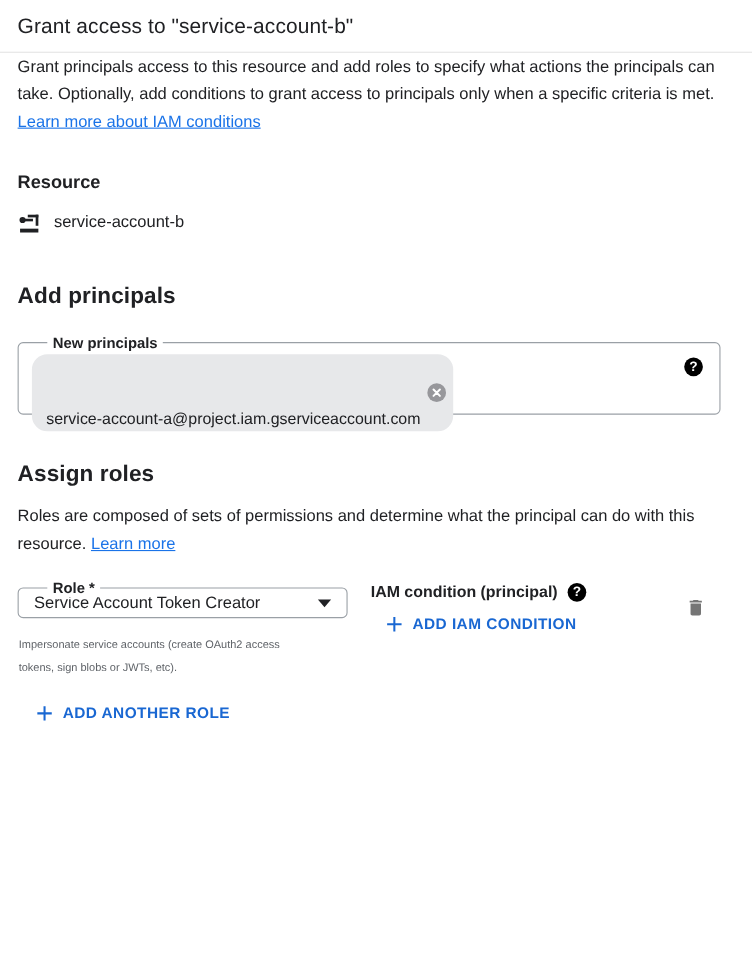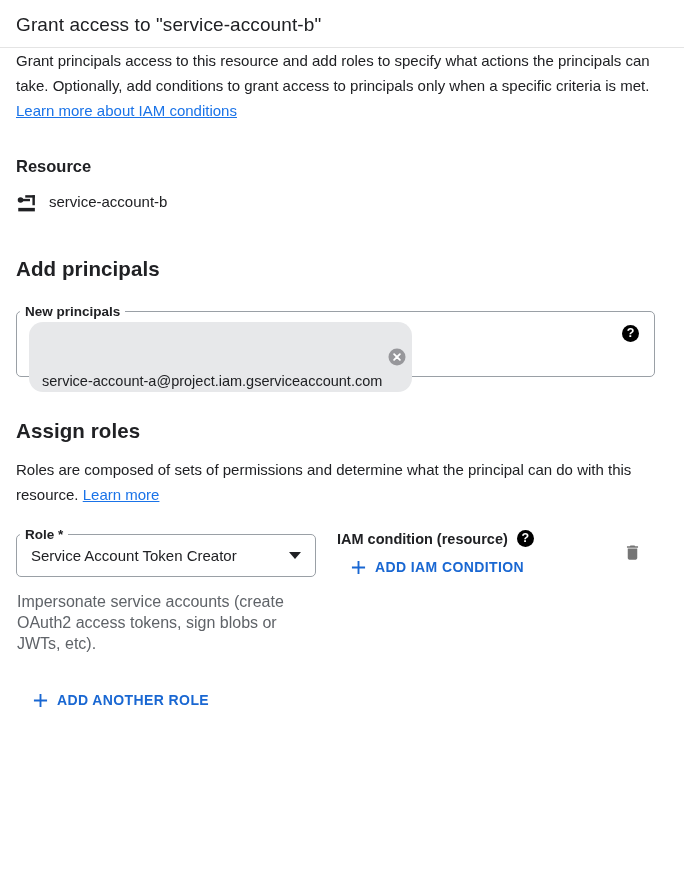--- a/index.html
+++ b/index.html
@@ -27,57 +27,57 @@
   p.body-text{margin:0;font-size:15px;line-height:25px;color:var(--text-primary);max-width:645px;}
   .desc{margin-top:34px;}
   a.link{color:var(--link-blue);text-decoration:underline;cursor:pointer;}
   h2.section-sm{font-size:16.5px;font-weight:700;margin:34px 0 0 0;color:var(--text-primary);}
   h2.section-lg{font-size:20.5px;font-weight:700;margin:0;color:var(--text-primary);letter-spacing:.1px;}
   .resource-row{margin-top:17px;display:flex;align-items:flex-start;gap:11px;font-size:15px;}
   .sec-add-principals{margin-top:43px;}
   .sec-add-principals p{margin-top:10px;}
   .outlined-field{position:relative;border:1px solid var(--border-grey);border-radius:5px;background:#fff;}
   .field-legend{
-    position:absolute;top:-9px;left:3px;background:#fff;padding:0 5px;
+    position:absolute;top:-9px;left:26px;background:#fff;padding:0 5px;
     font-size:13.5px;font-weight:700;color:var(--text-primary);line-height:17px;white-space:nowrap;
   }
   .principals-field{margin-top:30px;margin-right:13px;height:66px;padding:10px 12px;cursor:text;}
   .chip{
     display:inline-flex;align-items:center;gap:6px;background:var(--chip-bg);
     border-radius:14px;padding:3px 6px 3px 13px;font-size:14.5px;color:var(--text-primary);max-width:560px;
   }
   .chip-label{white-space:nowrap;margin-top:48px;}
   .icon-btn{border:none;background:none;padding:0;cursor:pointer;display:inline-flex;align-items:center;justify-content:center;}
   .help-circle{
     width:17px;height:17px;border-radius:50%;background:#000;color:#fff;
     font-size:12.5px;font-weight:700;display:inline-flex;align-items:center;justify-content:center;
     line-height:1;flex:0 0 auto;
   }
   .principals-help{position:absolute;right:15px;top:13px;}
   .sec-assign-roles{margin-top:42px;}
   .sec-assign-roles p{margin-top:14px;}
   .role-row{margin-top:27px;display:flex;align-items:flex-start;}
   .role-col{width:300px;flex:0 0 auto;}
-  .role-select{height:43px;display:flex;align-items:center;padding:0 14px;cursor:pointer;}
+  .role-select{height:28px;display:flex;align-items:center;padding:0 14px;cursor:pointer;}
   .role-value{font-size:15px;color:var(--text-primary);flex:1;white-space:nowrap;}
   .dropdown-arrow{
     width:0;height:0;border-left:6px solid transparent;border-right:6px solid transparent;
     border-top:7px solid #202124;margin-left:8px;flex:0 0 auto;
   }
-  .role-help{margin:9px 0 0 1px;font-size:16px;line-height:21px;color:var(--text-secondary);width:270px;}
+  .role-help{margin:9px 0 0 1px;font-size:10px;line-height:21px;color:var(--text-secondary);width:270px;}
   .condition-col{margin-left:21px;margin-top:-4px;}
   .cond-label{display:flex;align-items:center;gap:9px;font-size:14.5px;font-weight:700;color:var(--text-primary);}
   .text-button{
     border:none;background:none;cursor:pointer;display:inline-flex;align-items:center;gap:9px;
     color:var(--button-blue);font-weight:700;font-size:14px;letter-spacing:.4px;
     font-family:inherit;padding:4px 6px;
   }
   .add-condition-btn{margin-top:8px;margin-left:8px;}
   .delete-col{margin-left:auto;margin-right:26px;margin-top:8px;}
-  .add-role-btn{margin-top:34px;margin-left:11px;}
+  .add-role-btn{margin-top:18px;margin-left:11px;}
   .actions{display:flex;gap:14px;margin-top:58px;}
   .btn{
     font-family:inherit;font-size:14.5px;font-weight:700;letter-spacing:.4px;
     border-radius:5px;padding:9px 17px;cursor:pointer;border:none;
   }
   .btn-primary{background:var(--button-blue);color:#fff;box-shadow:0 1px 2px rgba(0,0,0,.3);}
   .btn-secondary{background:#fff;color:var(--button-blue);box-shadow:0 1px 3px rgba(0,0,0,.25);}
   svg{display:block;}
 </style>
 </head>
@@ -145,21 +145,21 @@
           <div class="outlined-field role-select" role="button">
             <span class="field-legend">Role *</span>
             <span class="role-value">Service Account Token Creator</span>
             <span class="dropdown-arrow"></span>
           </div>
           <p class="role-help">Impersonate service accounts (create OAuth2 access tokens, sign blobs or JWTs, etc).</p>
         </div>
 
         <div class="condition-col">
           <div class="cond-label">
-            <span>IAM condition (resource)</span>
+            <span>IAM condition (principal)</span>
             <button class="icon-btn" aria-label="help">
               <span class="help-circle">
                   <span>?</span>
                 </span>
             </button>
           </div>
           <button class="text-button add-condition-btn">
             <span>
               <svg width="15" height="15" viewBox="0 0 16 16" fill="currentColor">
                   <path d="M7 1h2v6h6v2H9v6H7V9H1V7h6z"></path>

